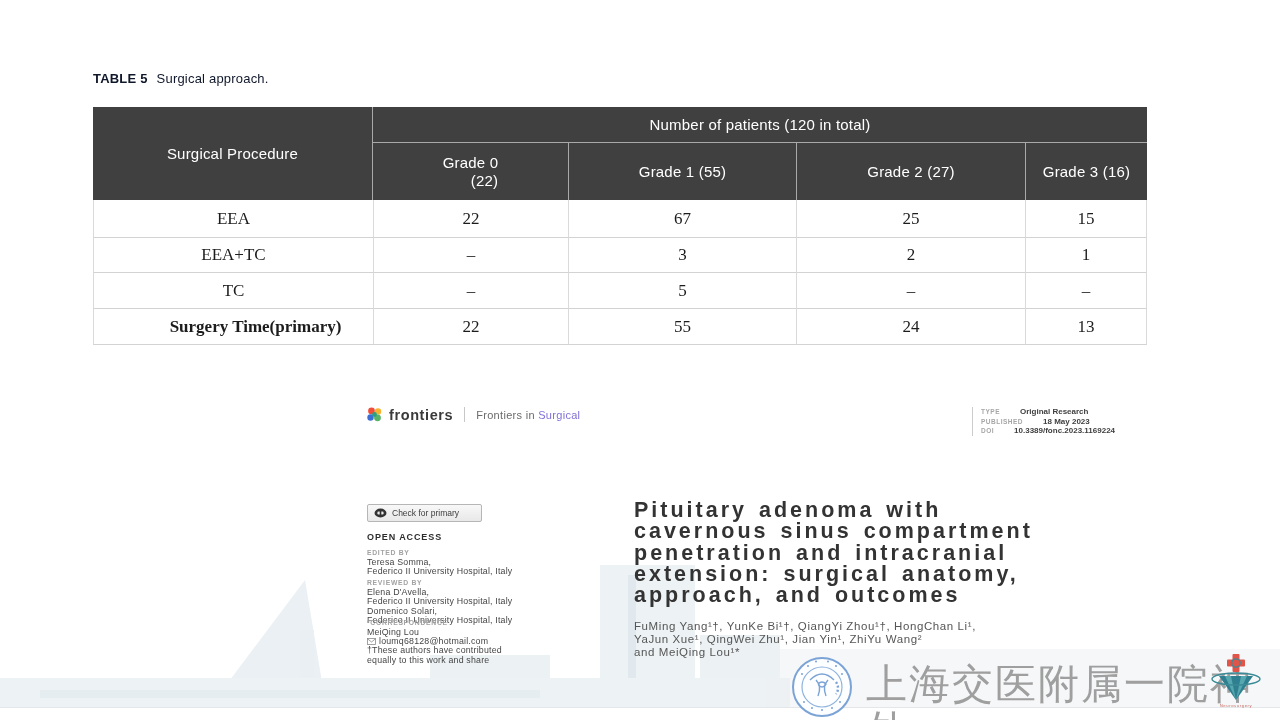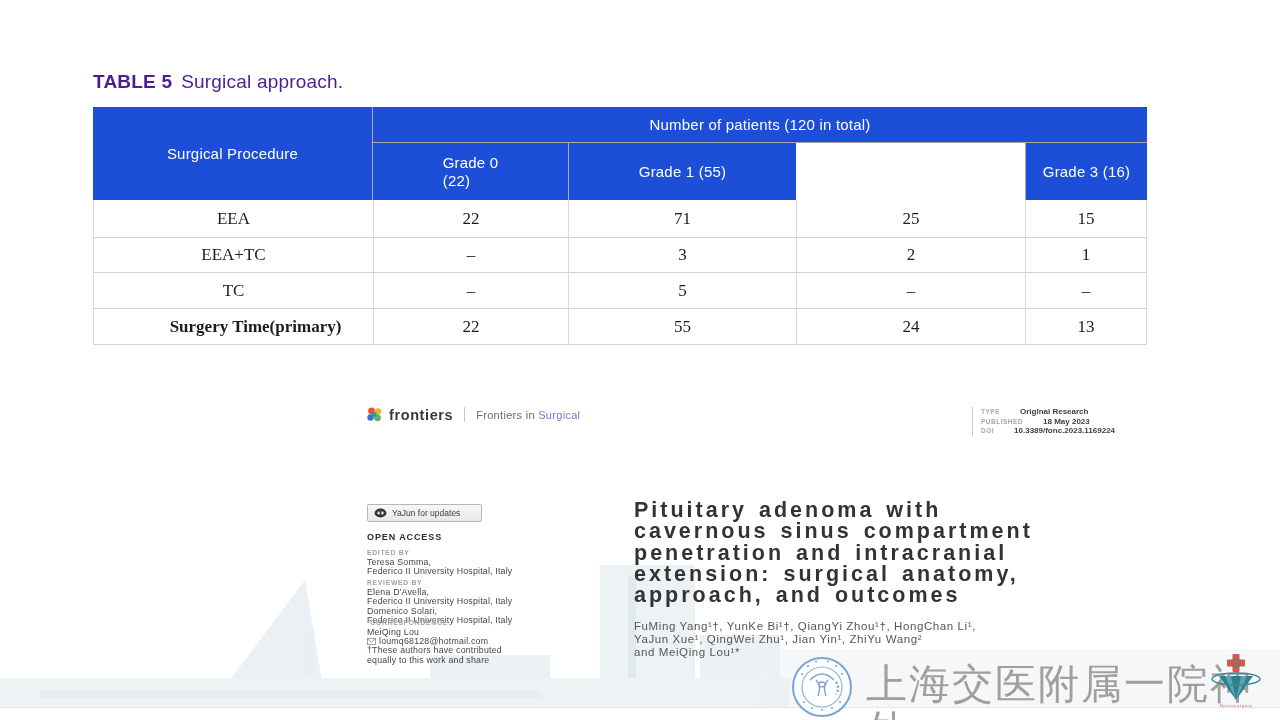--- a/index.html
+++ b/index.html
@@ -1,30 +1,30 @@
 <!DOCTYPE html>
 <html><head>
 <meta charset="utf-8">
 <style>
   * { margin:0; padding:0; box-sizing:border-box; }
   html,body { background:#ffffff; }
   body { font-family:"Liberation Sans", sans-serif; }
   .slide { position:relative; width:1280px; height:720px; background:#ffffff; overflow:hidden; }
 
   
-  .caption { position:absolute; left:93px; top:71px; font-size:19px; color:#4c1d95; letter-spacing:0.2px; }
+  .caption { position:absolute; left:93px; top:71px; font-size:13px; color:#0f172a; letter-spacing:0.2px; }
   .caption .tag { font-weight:bold; margin-right:9px; }
 
   
   .tbl { position:absolute; left:93px; top:107px; width:1054px;
          display:grid;
          grid-template-columns:280px 195px 228px 229px 122px;
          grid-template-rows:36px 57px 38px 35px 36px 36px; }
-  .th { background:#1d4ed8; color:#ffffff; display:flex; align-items:center; justify-content:center;
-        font-size:15px; letter-spacing:0.2px; text-align:left; }
+  .th { background:#404040; color:#ffffff; display:flex; align-items:center; justify-content:center;
+        font-size:15px; letter-spacing:0.2px; text-align:right; }
   .th-proc { grid-column:1; grid-row:1 / 3; border-right:1px solid #a9a9a9; }
   .th-group { grid-column:2 / 6; grid-row:1; border-bottom:1px solid #a9a9a9; }
   .th-grade { grid-row:2; white-space:pre-line; line-height:18px; }
   .bl { border-left:1px solid #a9a9a9; }
   .c1{grid-column:1} .c2{grid-column:2} .c3{grid-column:3} .c4{grid-column:4} .c5{grid-column:5}
   .r3{grid-row:3} .r4{grid-row:4} .r5{grid-row:5} .r6{grid-row:6}
   .td { background:#fff; display:flex; align-items:center; justify-content:center;
         font-family:"Liberation Serif","DejaVu Serif",serif; font-size:17px; color:#1c1c1c;
         border-bottom:1px solid #d3d3d3; border-left:1px solid #dadada; }
   .td.last { border-right:1px solid #dadada; }
@@ -88,25 +88,26 @@
   <div class="caption">
     <span class="tag">TABLE 5</span><span>Surgical approach.</span>
   </div>
 
   <div class="tbl">
     <div class="th th-proc">Surgical Procedure</div>
     <div class="th th-group">Number of patients (120 in total)</div>
     <div class="th th-grade c2">Grade 0
 (22)</div>
     <div class="th th-grade c3 bl">Grade 1 (55)</div>
+    <div class="th th-grade c4 bl">Grade 2 (27)</div>
     <div class="th th-grade c5 bl">Grade 3 (16)</div>
 
     <div class="td c1 r3">EEA</div>
     <div class="td c2 r3">22</div>
-    <div class="td c3 r3">71</div>
+    <div class="td c3 r3">67</div>
     <div class="td c4 r3">25</div>
     <div class="td c5 r3 last">15</div>
 
     <div class="td c1 r4">EEA+TC</div>
     <div class="td c2 r4">–</div>
     <div class="td c3 r4">3</div>
     <div class="td c4 r4">2</div>
     <div class="td c5 r4 last">1</div>
 
     <div class="td c1 r5">TC</div>
@@ -149,21 +150,21 @@
       <span class="meta-value">10.3389/fonc.2023.1169224</span>
     </div>
   </div>
 
   <div class="check-btn">
     <svg width="13" height="10" viewBox="0 0 13 10">
       <ellipse cx="6.5" cy="5" rx="6" ry="4.4" fill="#333333"></ellipse>
       <rect x="3.4" y="3.6" width="6.2" height="2.8" rx="1.2" fill="#e9e9e9"></rect>
       <rect x="5.7" y="2.2" width="1.6" height="5.6" fill="#333333"></rect>
     </svg>
-    <span>YaJun for updates</span>
+    <span>Check for primary</span>
   </div>
 
   <div class="open-access">OPEN ACCESS</div>
 
   <div class="side-block" style="top:549px;">
     <div class="side-label">EDITED BY</div>
     <div class="side-text">Teresa Somma,</div>
     <div class="side-text">Federico II University Hospital, Italy</div>
   </div>
 

